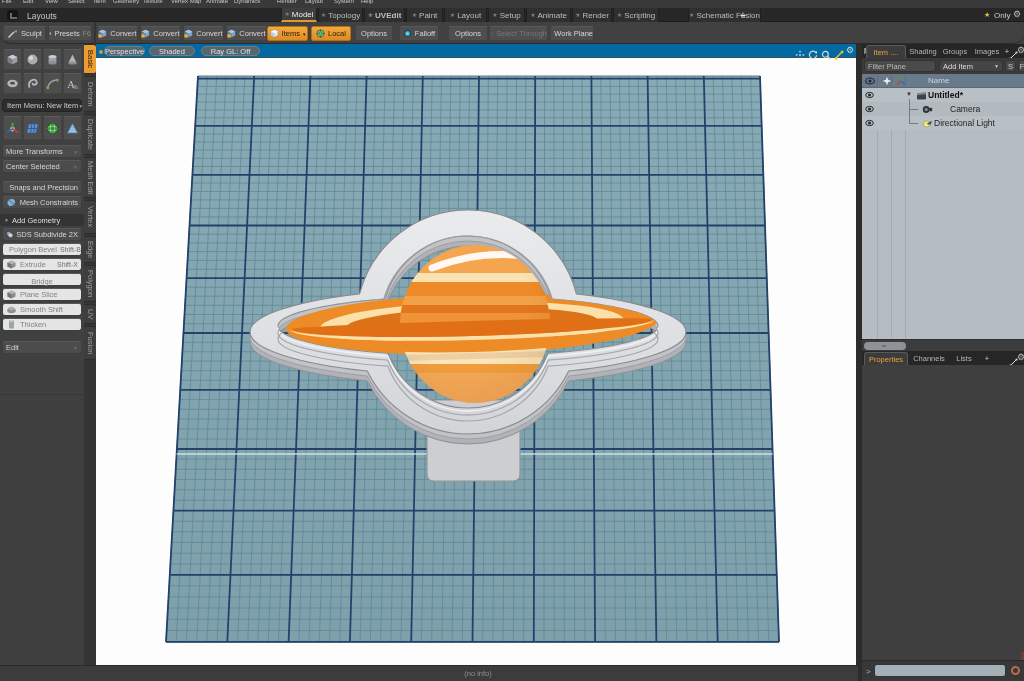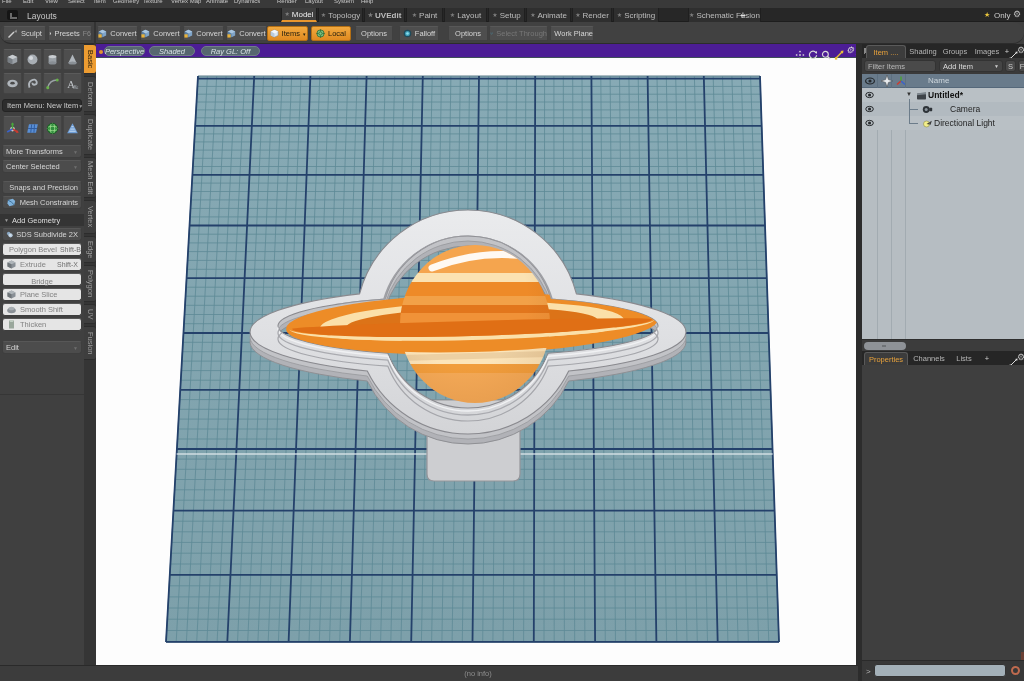--- a/index.html
+++ b/index.html
@@ -46,21 +46,21 @@
   .lp-drop .car{margin-left:auto;font-size:5px;color:#9a9a9a;}
   .lp-btn{position:absolute;left:2px;width:80px;height:13px;background:#4c4c4c;border-radius:3px;border:1px solid #3e3e3e;border-top-color:#575757;
      font-size:7.5px;color:#d6d6d6;display:flex;align-items:center;gap:3px;padding:0 3px;white-space:nowrap;text-align:right;}
   .lp-btn.disabled{color:#828282;background:#e5e5e5;}
   .lp-btn .sc{margin-left:auto;color:#6f6f6f;font-size:7px;}
   .lp-header{position:absolute;left:0px;width:84px;height:12px;background:#343434;color:#dedede;font-size:7.5px;
      display:flex;align-items:center;gap:3px;padding:0 4px;}
   .lp-header .car{font-size:5px;color:#9a9a9a;}
   
   #viewport{left:96px;top:44px;width:762px;height:621px;background:#fdfdfd;}
-  #vp-header{position:absolute;left:0;top:0;width:762px;height:14px;background:#4c1d95;border-bottom:1px solid #3e4e59;font-style:italic;}
+  #vp-header{position:absolute;left:0;top:0;width:762px;height:14px;background:#0369a1;border-bottom:1px solid #3e4e59;}
   .vp-pill{position:absolute;top:2px;height:10px;border:1px solid #6f7f88;border-radius:5px;background:#56666f;
       color:#d9e1e5;font-size:7.5px;display:flex;align-items:center;justify-content:center;white-space:nowrap;}
   #vp-dot{position:absolute;left:3px;top:6px;width:4px;height:4px;border-radius:50%;background:#e09030;}
   .vp-navicon{position:absolute;top:2px;width:11px;height:11px;}
   
   #rp-divider{left:856px;top:44px;width:6px;height:637px;background:#2c2c2c;}
   #rightpanel{left:862px;top:44px;width:162px;height:637px;background:#3f3f3f;}
   .rp-tabsrow{position:absolute;left:0;width:162px;height:14px;background:#262626;}
   .rp-tab{position:absolute;top:1px;height:13px;font-size:7.5px;color:#b5b5b5;display:flex;align-items:center;justify-content:center;white-space:nowrap;}
   .rp-tab.selected{color:#e8a23c;background:#3c3c3c;border:1px solid #5a5a5a;border-bottom:none;border-radius:3px 3px 0 0;}
@@ -576,21 +576,21 @@
         <div class="rp-tab" style="left: 108px; width: 34px;">Images</div>
         <div class="rp-tab" style="left: 140px; width: 10px; color: rgb(213, 213, 213);">+</div>
         <div style="position: absolute; left: 147px; top: 2px;"><svg width="9" height="9" viewBox="0 0 11 11" style="display: inline-block;">
             <line x1="2" y1="9" x2="9" y2="2" stroke="#e2e2e2" stroke-width="1.2"></line>
             <path d="M10.5 0.5 L9.9 3.6 L7.4 1.1 Z" fill="#e2e2e2"></path>
             <path d="M0.5 10.5 L1.1 7.4 L3.6 9.9 Z" fill="#e2e2e2"></path>
           </svg></div>
         <div style="position: absolute; left: 155px; top: 2px; font-size: 9px; color: rgb(189, 189, 189); line-height: 1;">⚙</div>
       </div>
     <div id="rp-filterrow">
-      <div id="rp-filter">Filter Items</div>
+      <div id="rp-filter">Filter Plane</div>
       <div id="rp-additem">
           <span>Add Item</span>
           <span class="car">▼</span>
         </div>
       <div class="rp-smallbtn" style="left:143px;">S</div>
       <div class="rp-smallbtn" style="left:156px;width:8px;">F</div>
     </div>
     <div id="rp-listheader">
       <svg class="abs" style="left:3px;top:2px;" width="10" height="10" viewBox="0 0 10 10">
           <ellipse cx="5" cy="5" rx="4.4" ry="3" fill="none" stroke="#23282c" stroke-width="1.2"></ellipse>

